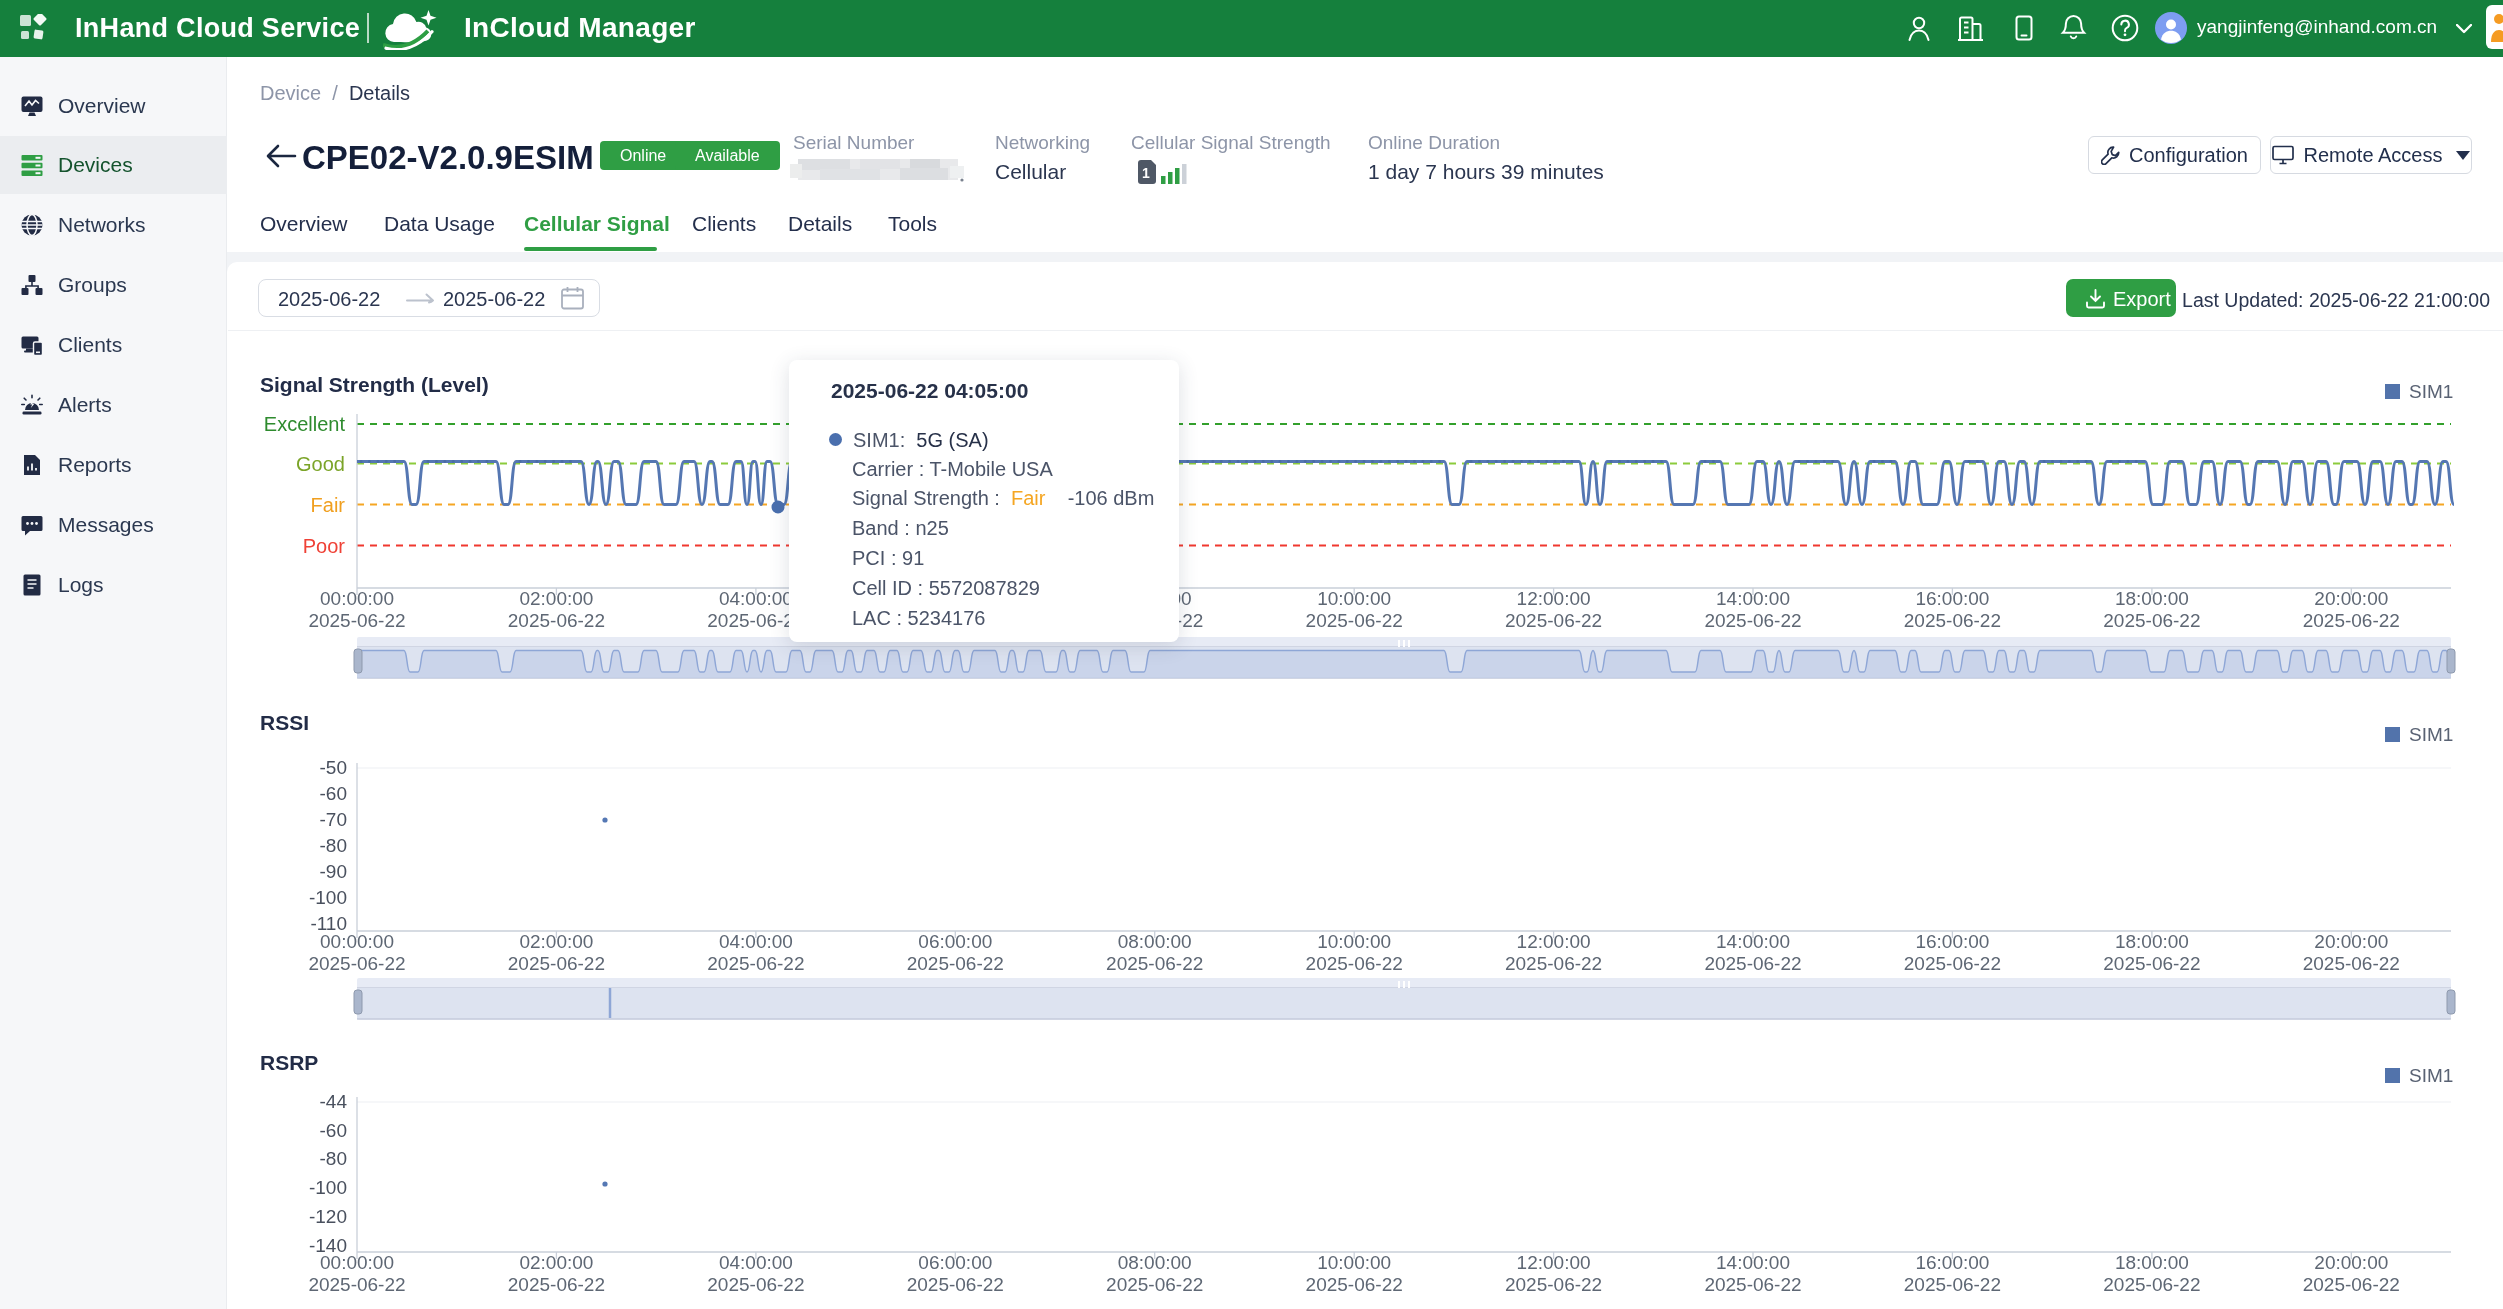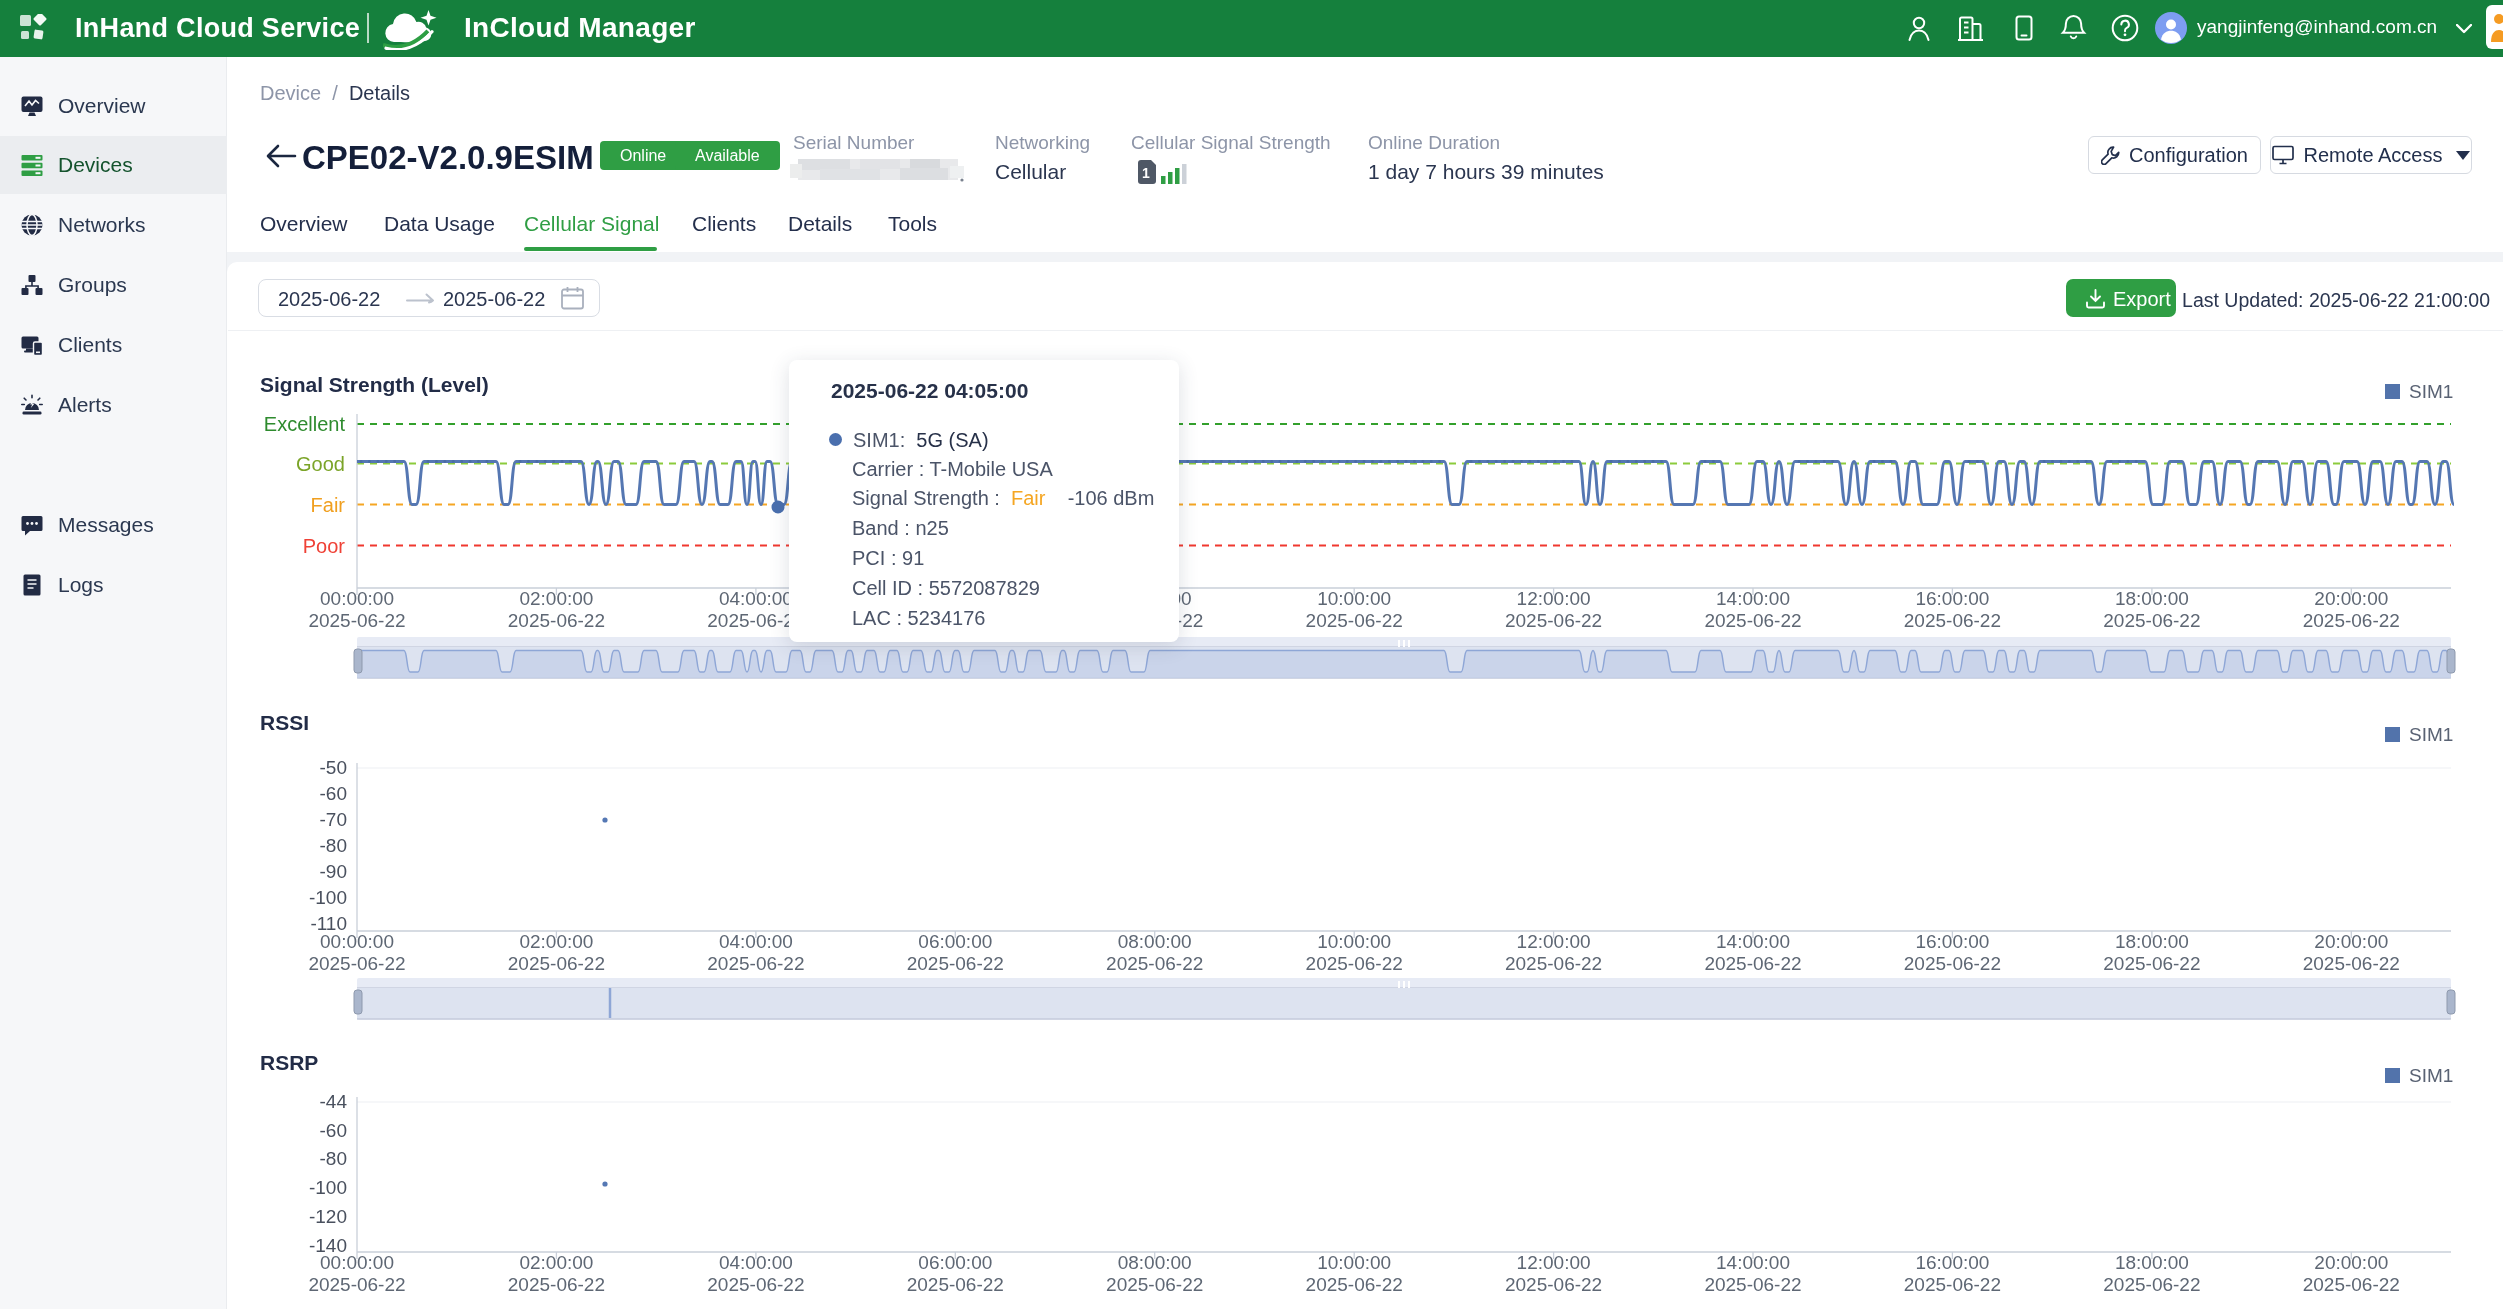--- a/index.html
+++ b/index.html
@@ -131,20 +131,29 @@
     <div class="sitem" style="top:319px">
       <svg class="ic" viewBox="0 0 22 22">
         <path d="M4 16 a7 7 0 0 1 14 0 z" fill="#222b44"></path>
         <path d="M11.8 6.5 l-2.6 4 h2 l-1.4 3.6 3.6-4.4 h-2 l1.6-3.2 z" fill="#f6f7f9"></path>
         <rect x="1.5" y="17.5" width="19" height="3" rx="1.2" fill="#222b44"></rect>
         <g stroke="#222b44" stroke-width="1.6" stroke-linecap="round">
           <path d="M11 1.2 v2.6 M3.2 4.2 l1.8 1.8 M18.8 4.2 L17 6 M0.8 10.5 h2.5 M18.7 10.5 h2.5"></path>
         </g>
       </svg>
       <span>Alerts</span>
+    </div>
+    <div class="sitem" style="top:379px">
+      <svg class="ic" viewBox="0 0 22 22">
+        <path d="M3 1 h11 l5 5 v15 H3 z" fill="#222b44"></path>
+        <g stroke="#f6f7f9" stroke-width="1.8">
+          <path d="M7 16.5 v-4 M11 16.5 v-7 M15 16.5 v-2.5"></path>
+        </g>
+      </svg>
+      <span>Reports</span>
     </div>
     <div class="sitem" style="top:439px">
       <svg class="ic" viewBox="0 0 22 22">
         <path d="M2 2 h18 a1.5 1.5 0 0 1 1.5 1.5 v12 a1.5 1.5 0 0 1 -1.5 1.5 H9 l-5 4.5 v-4.5 H2 A1.5 1.5 0 0 1 .5 15.5 v-12 A1.5 1.5 0 0 1 2 2 z" fill="#222b44"></path>
         <g fill="#f6f7f9">
           <circle cx="6.5" cy="9.5" r="1.4"></circle>
           <circle cx="11" cy="9.5" r="1.4"></circle>
           <circle cx="15.5" cy="9.5" r="1.4"></circle>
         </g>
       </svg>
@@ -207,21 +216,21 @@
         <path d="M7.5 18.5 h7 M11 15 v3.5"></path>
       </g>
     </svg>
 Remote Access
 <svg width="14" height="9" viewBox="0 0 14 9" style="margin-left:14px">
       <path d="M0 0 h14 L7 9 z" fill="#222f4c"></path>
     </svg>
 </div>
 <div class="tab" style="left:260px">Overview</div>
 <div class="tab" style="left:384px">Data Usage</div>
-<div class="tab" style="left:524px;color:#2f9e44;font-weight:400">Cellular Signal</div>
+<div class="tab" style="left:524px;color:#2f9e44;font-weight:700">Cellular Signal</div>
 <div class="tab" style="left:692px">Clients</div>
 <div class="tab" style="left:788px">Details</div>
 <div class="tab" style="left:888px">Tools</div>
 <div class="abs" style="left:524px;top:247px;width:133px;height:3.5px;background:#2f9e44;border-radius:2px"></div>
 <div class="abs" style="left:258px;top:279px;width:342px;height:38px;border:1px solid #d9dde4;border-radius:8px;background:#fff"></div>
 <div class="abs" style="left:278px;top:288px;font-size:20px;color:#2b3650">2025-06-22</div>
 <svg class="abs" style="left:406px;top:291px" width="30" height="14" viewBox="0 0 30 14">
     <path d="M1 9.5 h26 M20.5 3.5 l6.5 6 M27 9.5 a8 8 0 0 1 -4 2" fill="none" stroke="#bcc2cd" stroke-width="2" stroke-linecap="round"></path>
   </svg>
 <div class="abs" style="left:443px;top:288px;font-size:20px;color:#2b3650">2025-06-22</div>

